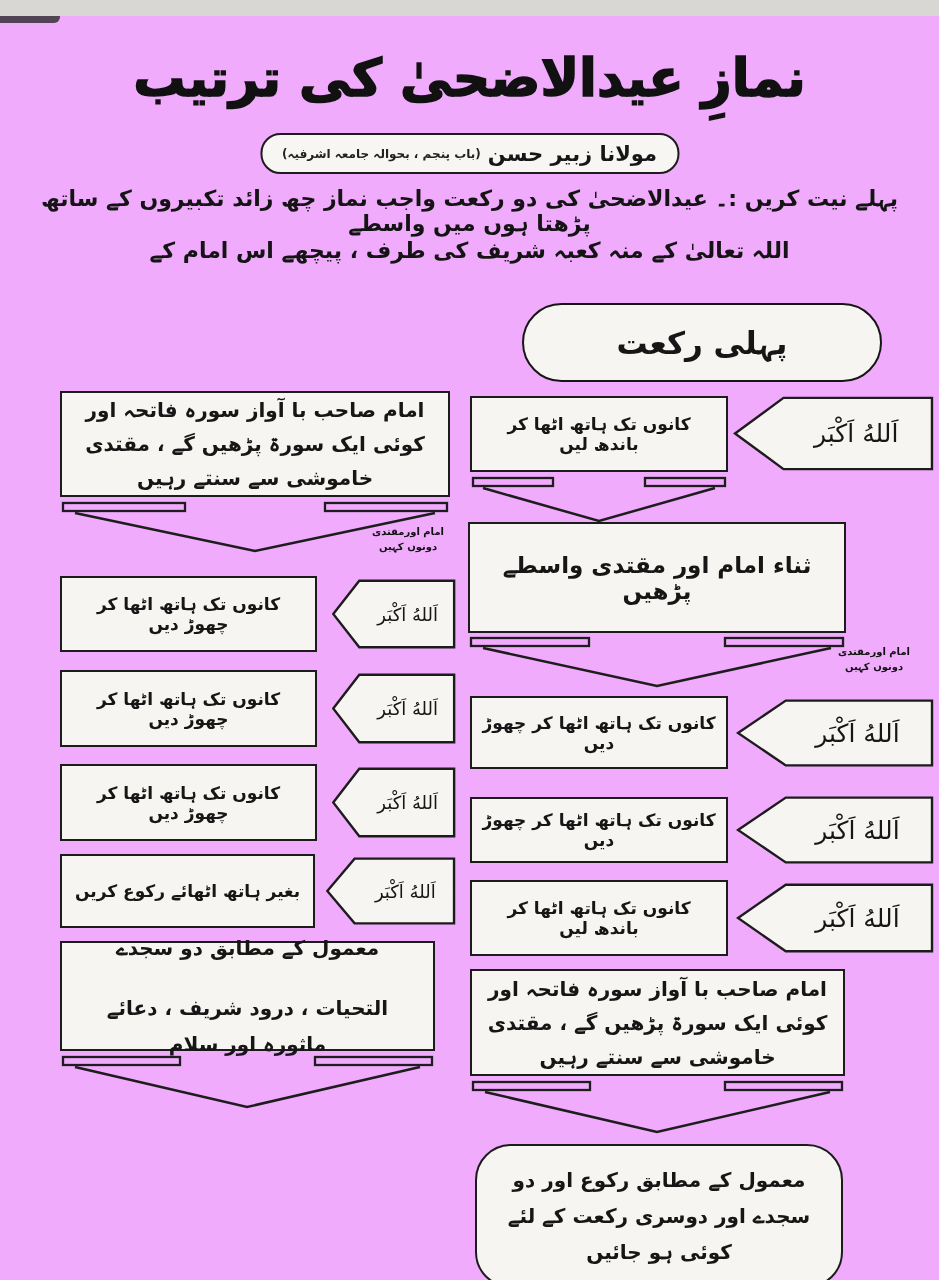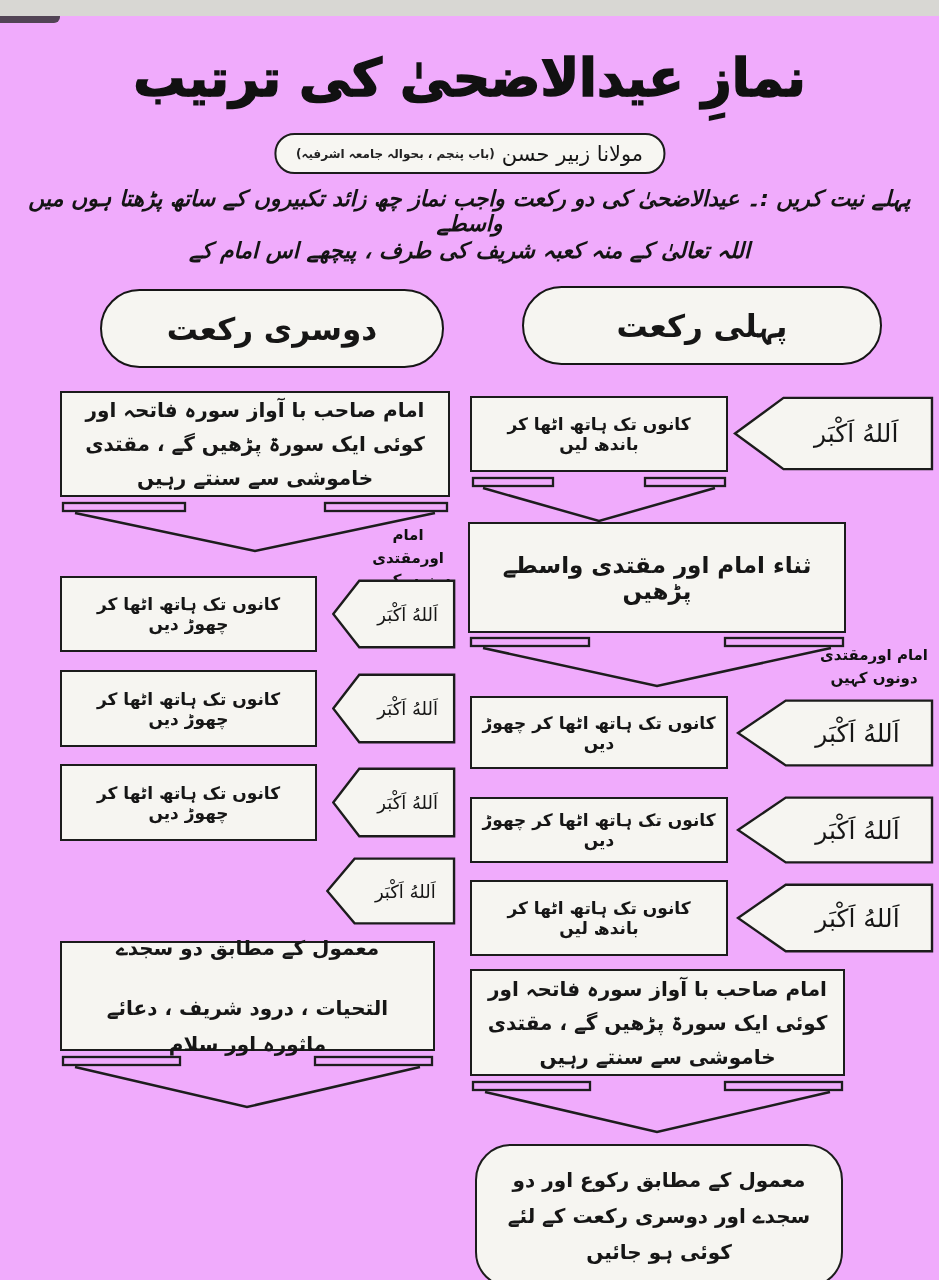--- a/index.html
+++ b/index.html
@@ -12,23 +12,23 @@
   .title{
     position:absolute;top:12px;left:0;width:100%;margin:0;
     text-align:center;font-size:52px;line-height:100px;font-weight:700;
     color:#111;-webkit-text-stroke:1.6px #111;letter-spacing:-1px;
   }
   .author{
     position:absolute;top:117px;left:50%;transform:translateX(-50%);
     border:2.6px solid #1c1c1c;border-radius:20px;height:37px;
     display:flex;align-items:center;gap:7px;padding:0 20px;background:#f7f6f2;white-space:nowrap;
   }
-  .author-name{font-size:21px;font-weight:400;text-align:center;}
+  .author-name{font-size:21px;font-weight:700;text-align:center;}
   .author-note{font-size:12px;font-weight:700;color:#222;}
-  .intro{position:absolute;left:15px;width:909px;text-align:center;font-weight:700;color:#141414;font-style:italic;}
+  .intro{position:absolute;left:15px;width:909px;text-align:center;font-weight:700;color:#141414;}
   .intro1{top:170px;font-size:22px;}
   .intro2{top:222px;font-size:22px;}
   .pill{
     position:absolute;border:2.8px solid #161616;border-radius:40px;background:#f6f5f1;
     display:flex;align-items:center;justify-content:center;
     font-size:31px;font-weight:700;
   }
   .box{
     position:absolute;border:2.5px solid #1c1c1c;background:#f6f5f1;
     display:flex;flex-direction:column;align-items:center;justify-content:center;
@@ -39,43 +39,42 @@
   .tag svg{position:absolute;left:0;top:0;width:100%;height:100%;}
   .tag-label{
     position:absolute;left:24%;right:2%;top:0;bottom:0;
     display:flex;align-items:center;justify-content:center;
     font-weight:400;white-space:nowrap;
   }
   .varrow{position:absolute;}
   .varrow .bar{fill:none;stroke:#1d1d1d;stroke-width:2.3;}
   .varrow .vee{fill:none;stroke:#1d1d1d;stroke-width:2.5;stroke-linejoin:miter;}
   .side-label{
-    position:absolute;text-align:center;font-size:15px;font-weight:700;line-height:1.5;color:#111;
+    position:absolute;text-align:center;font-size:10px;font-weight:700;line-height:1.5;color:#111;
   }
   .line{display:block;}
 </style>
 </head>
 <body>
 
 <div class="page">
 
   <div class="smudge"></div>
 
   <h1 class="title">نمازِ عیدالاضحیٰ کی ترتیب</h1>
 
   <div class="author">
     <span class="author-name">مولانا زبیر حسن</span>
     <span class="author-note">(باب پنجم ، بحوالہ جامعہ اشرفیہ)</span>
   </div>
 
   <div class="intro intro1">پہلے نیت کریں :۔ عیدالاضحیٰ کی دو رکعت واجب نماز چھ زائد تکبیروں کے ساتھ پڑھتا ہوں میں واسطے</div>
   <div class="intro intro2">اللہ تعالیٰ کے منہ کعبہ شریف کی طرف ، پیچھے اس امام کے</div>
 
-  <div class="pill" style="left:522px;top:270px;width:356px;height:75px;">پہلی رکعت</div>
-  <div class="pill" style="left:100px;top:273px;width:340px;height:75px;">دوسری رکعت</div>
+  <div class="pill" style="left:522px;top:287px;width:356px;height:75px;">پہلی رکعت</div>
 
   <div class="box" style="left:470px;top:380px;width:258px;height:76px;font-size:17px;">کانوں تک ہاتھ اٹھا کر باندھ لیں</div>
 
   <div class="tag" style="left:733px;top:379px;width:202px;height:77px;">
     <svg viewBox="0 0 100 40" preserveAspectRatio="none">
       <polygon points="1,20 25,1.5 98.5,1.5 98.5,38.5 25,38.5" fill="#f6f5f1" stroke="#1c1c1c" stroke-width="2.4" vector-effect="non-scaling-stroke"></polygon>
     </svg>
     <span class="tag-label" style="font-size:25px;">اَللهُ اَکْبَر</span>
   </div>
 
@@ -162,20 +161,21 @@
   </div>
 
   <div class="box" style="left:60px;top:748px;width:257px;height:77px;font-size:17px;">کانوں تک ہاتھ اٹھا کر چھوڑ دیں</div>
   <div class="tag" style="left:332px;top:750px;width:124px;height:73px;">
     <svg viewBox="0 0 100 40" preserveAspectRatio="none">
       <polygon points="1,20 22,1.5 98.5,1.5 98.5,38.5 22,38.5" fill="#f6f5f1" stroke="#1c1c1c" stroke-width="2.4" vector-effect="non-scaling-stroke"></polygon>
     </svg>
     <span class="tag-label" style="font-size:18px;">اَللهُ اَکْبَر</span>
   </div>
 
+  <div class="box" style="left:60px;top:838px;width:255px;height:74px;font-size:17px;">بغیر ہاتھ اٹھائے رکوع کریں</div>
   <div class="tag" style="left:326px;top:840px;width:130px;height:70px;">
     <svg viewBox="0 0 100 40" preserveAspectRatio="none">
       <polygon points="1,20 22,1.5 98.5,1.5 98.5,38.5 22,38.5" fill="#f6f5f1" stroke="#1c1c1c" stroke-width="2.4" vector-effect="non-scaling-stroke"></polygon>
     </svg>
     <span class="tag-label" style="font-size:18px;">اَللهُ اَکْبَر</span>
   </div>
 
   <div class="box" style="left:60px;top:925px;width:375px;height:110px;font-size:20px;line-height:1.8;gap:24px;">
     <span class="line">معمول کے مطابق دو سجدے</span>
     <span class="line">التحیات ، درود شریف ، دعائے ماثورہ اور سلام</span>

